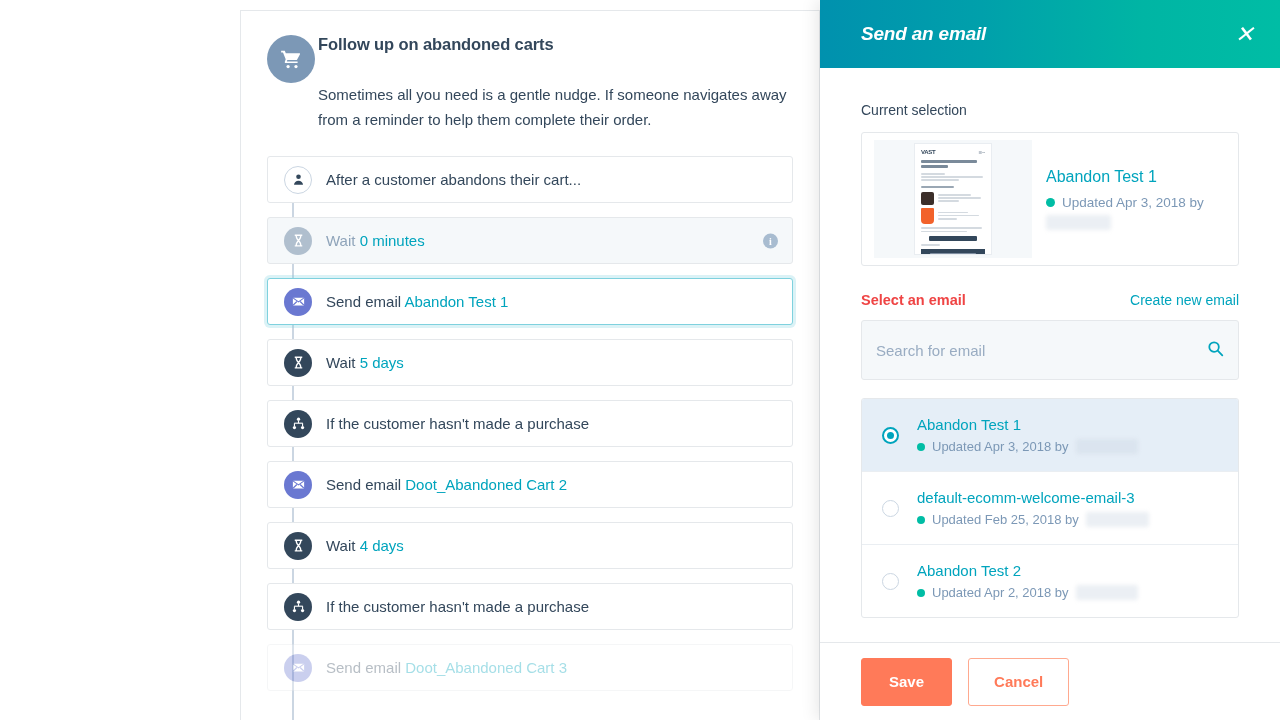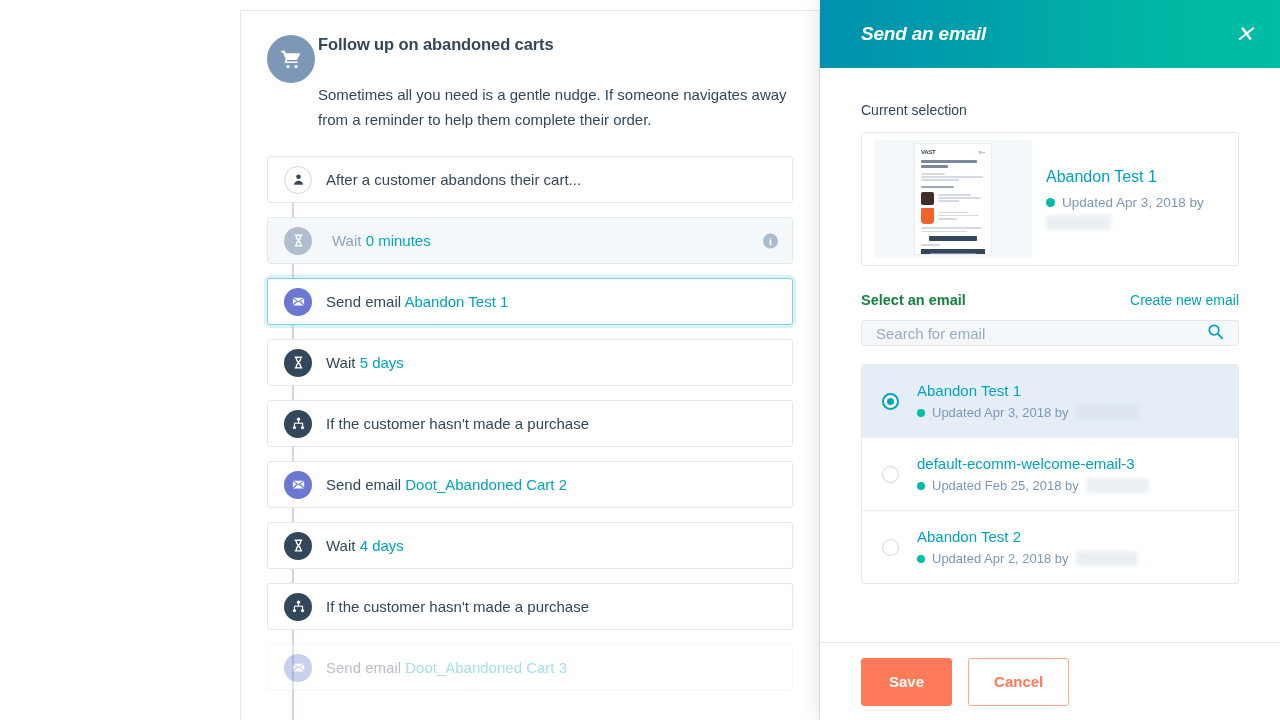--- a/index.html
+++ b/index.html
@@ -104,25 +104,25 @@
   .t-foot { background: #33475b; height: 24px; margin-top: 3px; padding: 4px 5px; }
   .t-fl { height: 1.3px; background: #7e8da0; border-radius: 1px; margin-bottom: 2.4px; }
 
   .cur-info { flex: 1; }
   .cur-name { font-size: 16px; color: #00a4bd; margin-bottom: 9px; }
   .cur-meta { font-size: 13.5px; color: #7c98b6; display: flex; align-items: center; gap: 7px; }
   .dot { width: 9px; height: 9px; border-radius: 50%; background: #00bda5; flex: 0 0 auto; }
   .redact { color: transparent; background: rgba(203,214,226,.38); border-radius: 2px; filter: blur(2.2px); }
 
   .sel-row { display: flex; justify-content: space-between; align-items: baseline; margin-top: 26px; margin-bottom: 12px; }
-  .sel-label { font-size: 14.5px; color: #15803d; font-weight: bold; }
+  .sel-label { font-size: 14.5px; color: #ef4444; font-weight: bold; }
   .create-link { font-size: 14px; color: #00a4bd; cursor: pointer; }
 
   .search-box {
-    height: 26px; background: #f5f8fa; border: 1px solid #e5e8eb; border-radius: 3px;
+    height: 60px; background: #f5f8fa; border: 1px solid #e5e8eb; border-radius: 3px;
     display: flex; align-items: center; padding: 0 14px; gap: 8px;
   }
   .search-box input {
     flex: 1; border: none; outline: none; background: transparent;
     font-family: "Liberation Sans", sans-serif; font-size: 15px; color: #33475b;
   }
   .search-box input::placeholder { color: #99acc2; }
 
   .email-list { margin-top: 18px; border: 1px solid #e5e8eb; border-radius: 3px; overflow: hidden; max-height: 250px; }
   .email-item {
@@ -187,21 +187,21 @@
             </svg>
           </span>
           <span class="lbl" style="">After a customer abandons their cart...</span>
         </div>
         <div class="step muted">
           <span class="ico ico-wait-muted">
             <svg width="15" height="15" viewBox="0 0 24 24" fill="#fff">
               <path d="M6 2.4h12v2.2h-1.3c0 3-1.6 5.4-3.4 7.4 1.8 2 3.4 4.4 3.4 7.4H18v2.2H6v-2.2h1.3c0-3 1.6-5.4 3.4-7.4-1.8-2-3.4-4.4-3.4-7.4H6zM9.6 4.6c0 2.2 1.1 4 2.4 5.3 1.3-1.3 2.4-3.1 2.4-5.3zm0 14.8h4.8c0-2.2-1.1-4-2.4-5.3-1.3 1.3-2.4 3.1-2.4 5.3z"></path>
             </svg>
           </span>
-          <span class="lbl" style="color:#8fa4ba;margin-left:6px;">Wait <span class="accent">0 minutes</span></span>
+          <span class="lbl" style="color:#8fa4ba;">Wait <span class="accent">0 minutes</span></span>
           <span class="info-dot">i</span>
         </div>
         <div class="step selected">
           <span class="ico ico-email">
             <svg width="15" height="15" viewBox="0 0 24 24" fill="none" stroke="#fff" stroke-width="1.9" stroke-linejoin="round">
               <rect x="3" y="5.8" width="18" height="12.4" rx="1.4" fill="#fff" stroke="none"></rect>
               <path d="M3.6 6.6 12 12.6l8.4-6" stroke="#6a78d1"></path>
               <path d="M3.6 17.6 9.4 12M20.4 17.6 14.6 12" stroke="#6a78d1"></path>
             </svg>
           </span>

